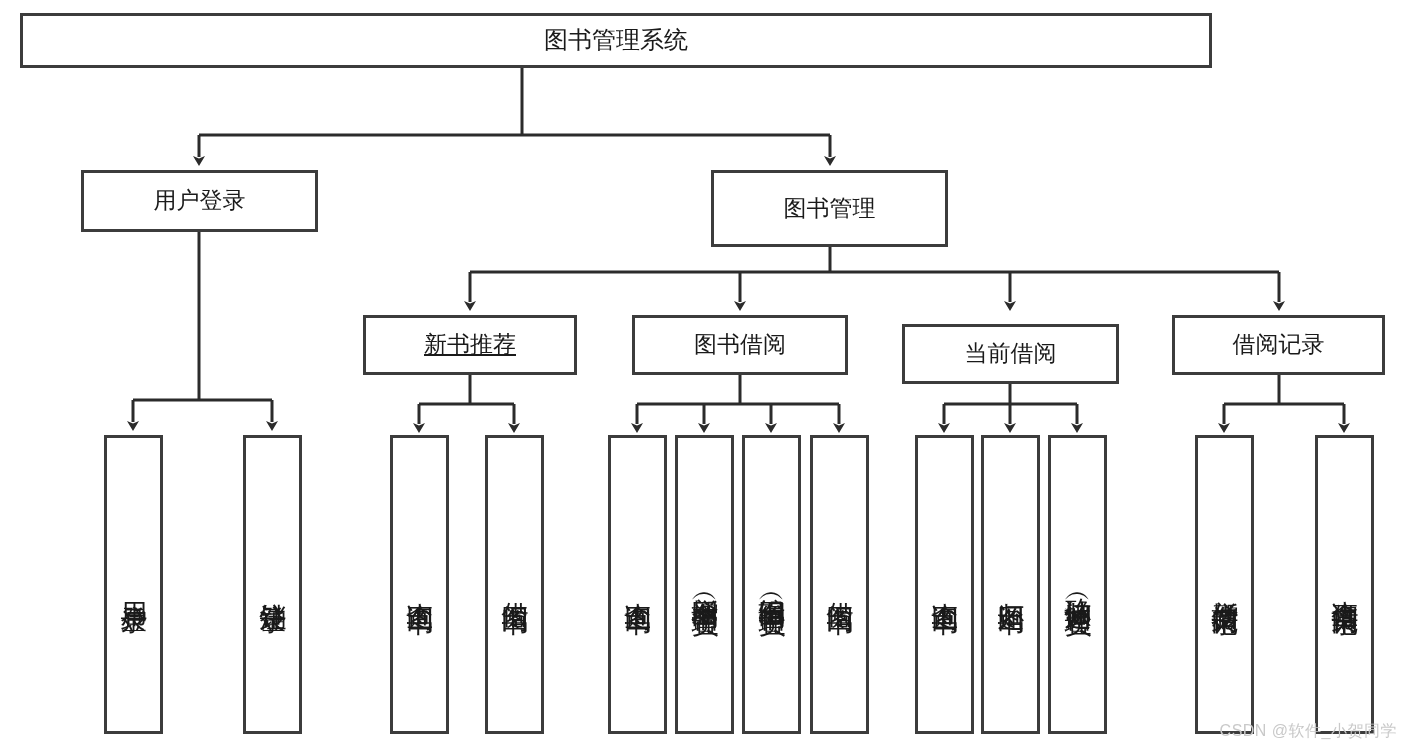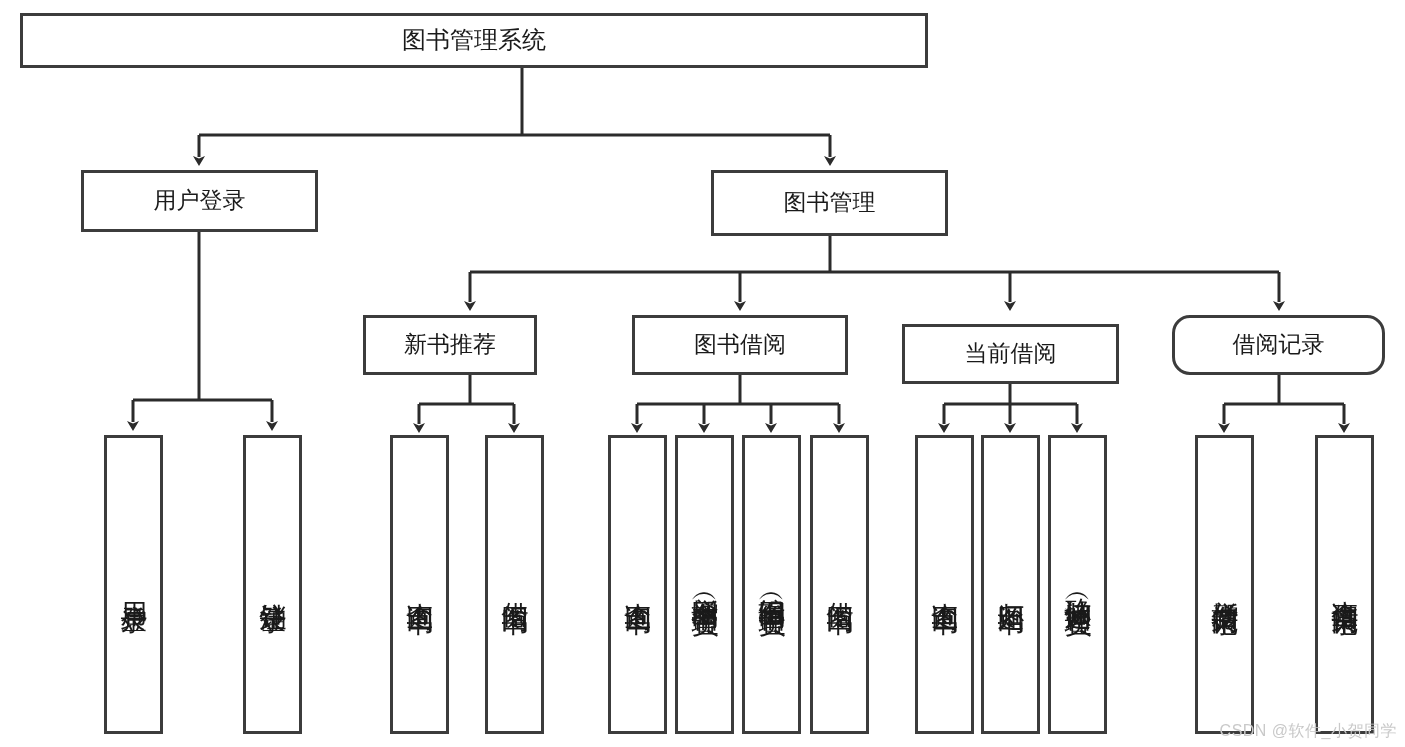--- a/index.html
+++ b/index.html
@@ -120,41 +120,41 @@
       <path d="M1010,404 L1010,424" marker-end="url(#arrow)"></path>
       <path d="M1077,404 L1077,424" marker-end="url(#arrow)"></path>
 
       <path d="M1279,375 L1279,404"></path>
       <path d="M1224,404 L1344,404"></path>
       <path d="M1224,404 L1224,424" marker-end="url(#arrow)"></path>
       <path d="M1344,404 L1344,424" marker-end="url(#arrow)"></path>
     </g>
   </svg>
 
-  <div class="node h root" style="left:20px; top:13px; width:908px; height:55px;">
+  <div class="node h root" style="left:20px; top:13px; width:1192px; height:55px;">
     <span class="node-label">图书管理系统</span>
   </div>
 
   <div class="node h" style="left:81px; top:170px; width:237px; height:62px;">
     <span class="node-label">用户登录</span>
   </div>
-  <div class="node h" style="left:711px; top:170px; width:237px; height:66px;">
+  <div class="node h" style="left:711px; top:170px; width:237px; height:77px;">
     <span class="node-label">图书管理</span>
   </div>
 
-  <div class="node h" style="left:363px; top:315px; width:174px; height:60px;">
+  <div class="node h" style="left:363px; top:315px; width:214px; height:60px;text-decoration:underline;">
     <span class="node-label">新书推荐</span>
   </div>
   <div class="node h" style="left:632px; top:315px; width:216px; height:60px;">
     <span class="node-label">图书借阅</span>
   </div>
   <div class="node h" style="left:902px; top:315px; width:217px; height:60px;margin-top:9px;">
     <span class="node-label">当前借阅</span>
   </div>
-  <div class="node h" style="left:1172px; top:315px; width:213px; height:60px;border-radius:18px;">
+  <div class="node h" style="left:1172px; top:315px; width:213px; height:60px;">
     <span class="node-label">借阅记录</span>
   </div>
 
   <div class="node v" style="left:104px; top:435px; width:59px; height:299px;">
     <span class="node-label">用户登录</span>
   </div>
   <div class="node v" style="left:243px; top:435px; width:59px; height:299px;">
     <span class="node-label">注销登录</span>
   </div>
 

